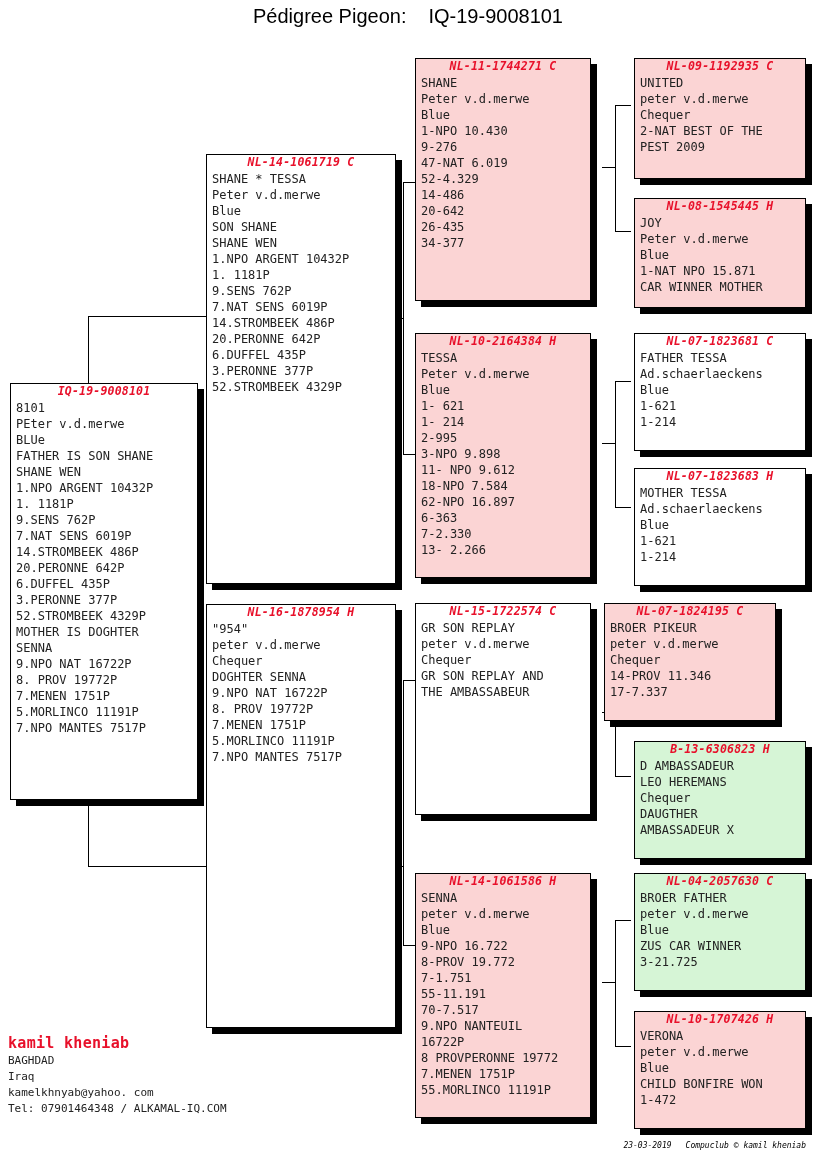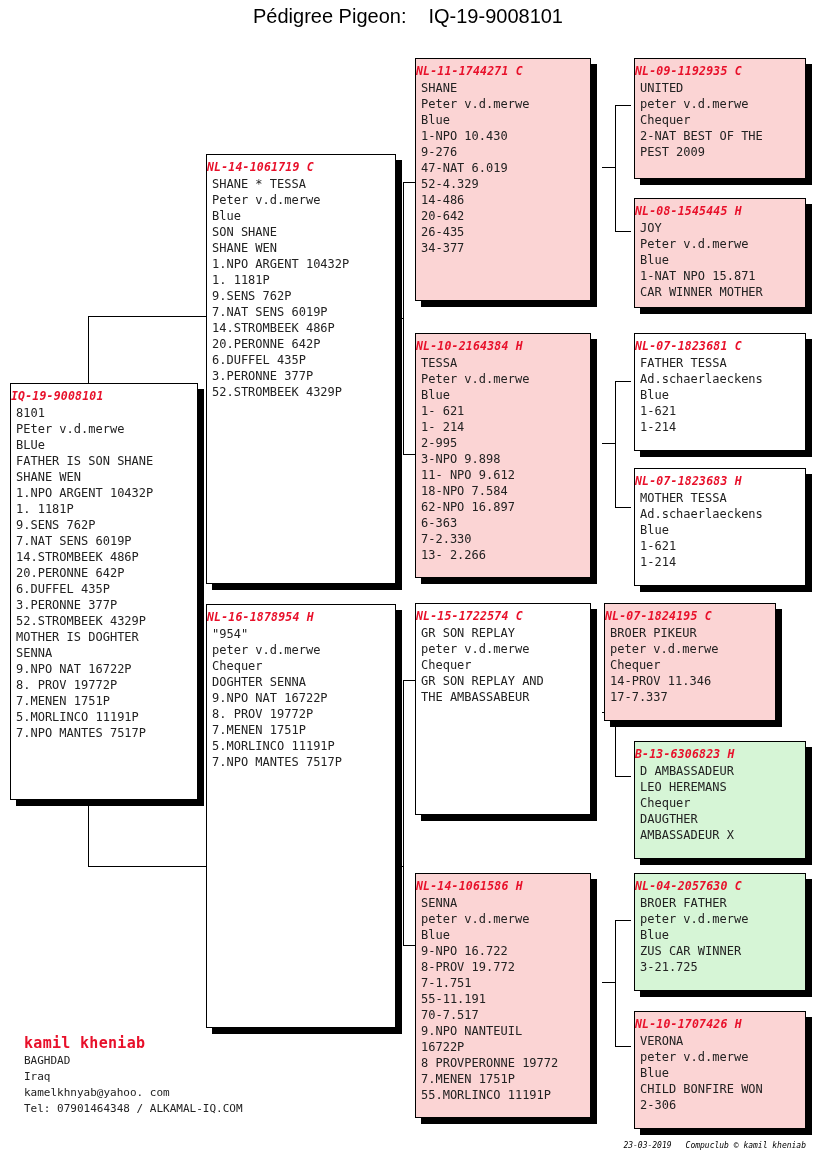--- a/index.html
+++ b/index.html
@@ -32,46 +32,46 @@
     background:#fff;
     box-shadow:6px 6px 0 0 #000;
     overflow:hidden;
   }
   .card.pink{background:#fbd4d4;}
   .card.green{background:#d6f5d6;}
   .card.white{background:#ffffff;}
 
   .card .ring{
     display:block;
+    text-align:center;
     color:#e8102a;
     font-weight:bold;
     font-style:italic;
     font-size:11.5px;
     line-height:14px;
-    padding-top:5px;
     padding-bottom:2px;
     letter-spacing:0.2px;
     white-space:nowrap;
   }
   .card .body{
     padding:0 0 0 5px;
     font-size:12px;
     line-height:16px;
     color:#222;
     white-space:pre;
   }
   .card .body .ln{display:block;white-space:pre;}
 
   
   .ln-h{position:absolute;height:0;border-top:1.3px solid #000;}
   .ln-v{position:absolute;width:0;border-left:1.3px solid #000;}
 
   
   .breeder{
-    position:absolute;left:24px;top:1033px;width:330px;
+    position:absolute;left:8px;top:1033px;width:330px;
   }
   .breeder .bname{
     color:#e8102a;font-weight:bold;font-size:15px;line-height:20px;
     letter-spacing:0.3px;
   }
   .breeder .bln{font-size:11px;line-height:16px;color:#222;white-space:pre;display:block;}
 
   .footer{
     position:absolute;left:0;top:1140px;width:816px;
     text-align:right;padding-right:10px;
@@ -191,21 +191,21 @@
     <div class="body"><span class="ln">D AMBASSADEUR</span><span class="ln">LEO HEREMANS</span><span class="ln">Chequer</span><span class="ln">DAUGTHER</span><span class="ln">AMBASSADEUR X</span></div>
   </div>
 
   <div class="card green" style="left:634px;top:873px;width:172px;height:118px;">
     <span class="ring">NL-04-2057630 C</span>
     <div class="body"><span class="ln">BROER FATHER</span><span class="ln">peter v.d.merwe</span><span class="ln">Blue</span><span class="ln">ZUS CAR WINNER</span><span class="ln">3-21.725</span></div>
   </div>
 
   <div class="card pink" style="left:634px;top:1011px;width:172px;height:118px;">
     <span class="ring">NL-10-1707426 H</span>
-    <div class="body"><span class="ln">VERONA</span><span class="ln">peter v.d.merwe</span><span class="ln">Blue</span><span class="ln">CHILD BONFIRE WON</span><span class="ln">2-306</span></div>
+    <div class="body"><span class="ln">VERONA</span><span class="ln">peter v.d.merwe</span><span class="ln">Blue</span><span class="ln">CHILD BONFIRE WON</span><span class="ln">1-472</span></div>
   </div>
 
   <div class="breeder">
     <div class="bname">kamil kheniab</div>
     <div>
         <span class="bln">BAGHDAD</span>
         <span class="bln">Iraq</span>
         <span class="bln">kamelkhnyab@yahoo. com</span>
         <span class="bln">Tel: 07901464348 / ALKAMAL-IQ.COM</span>
       </div>

